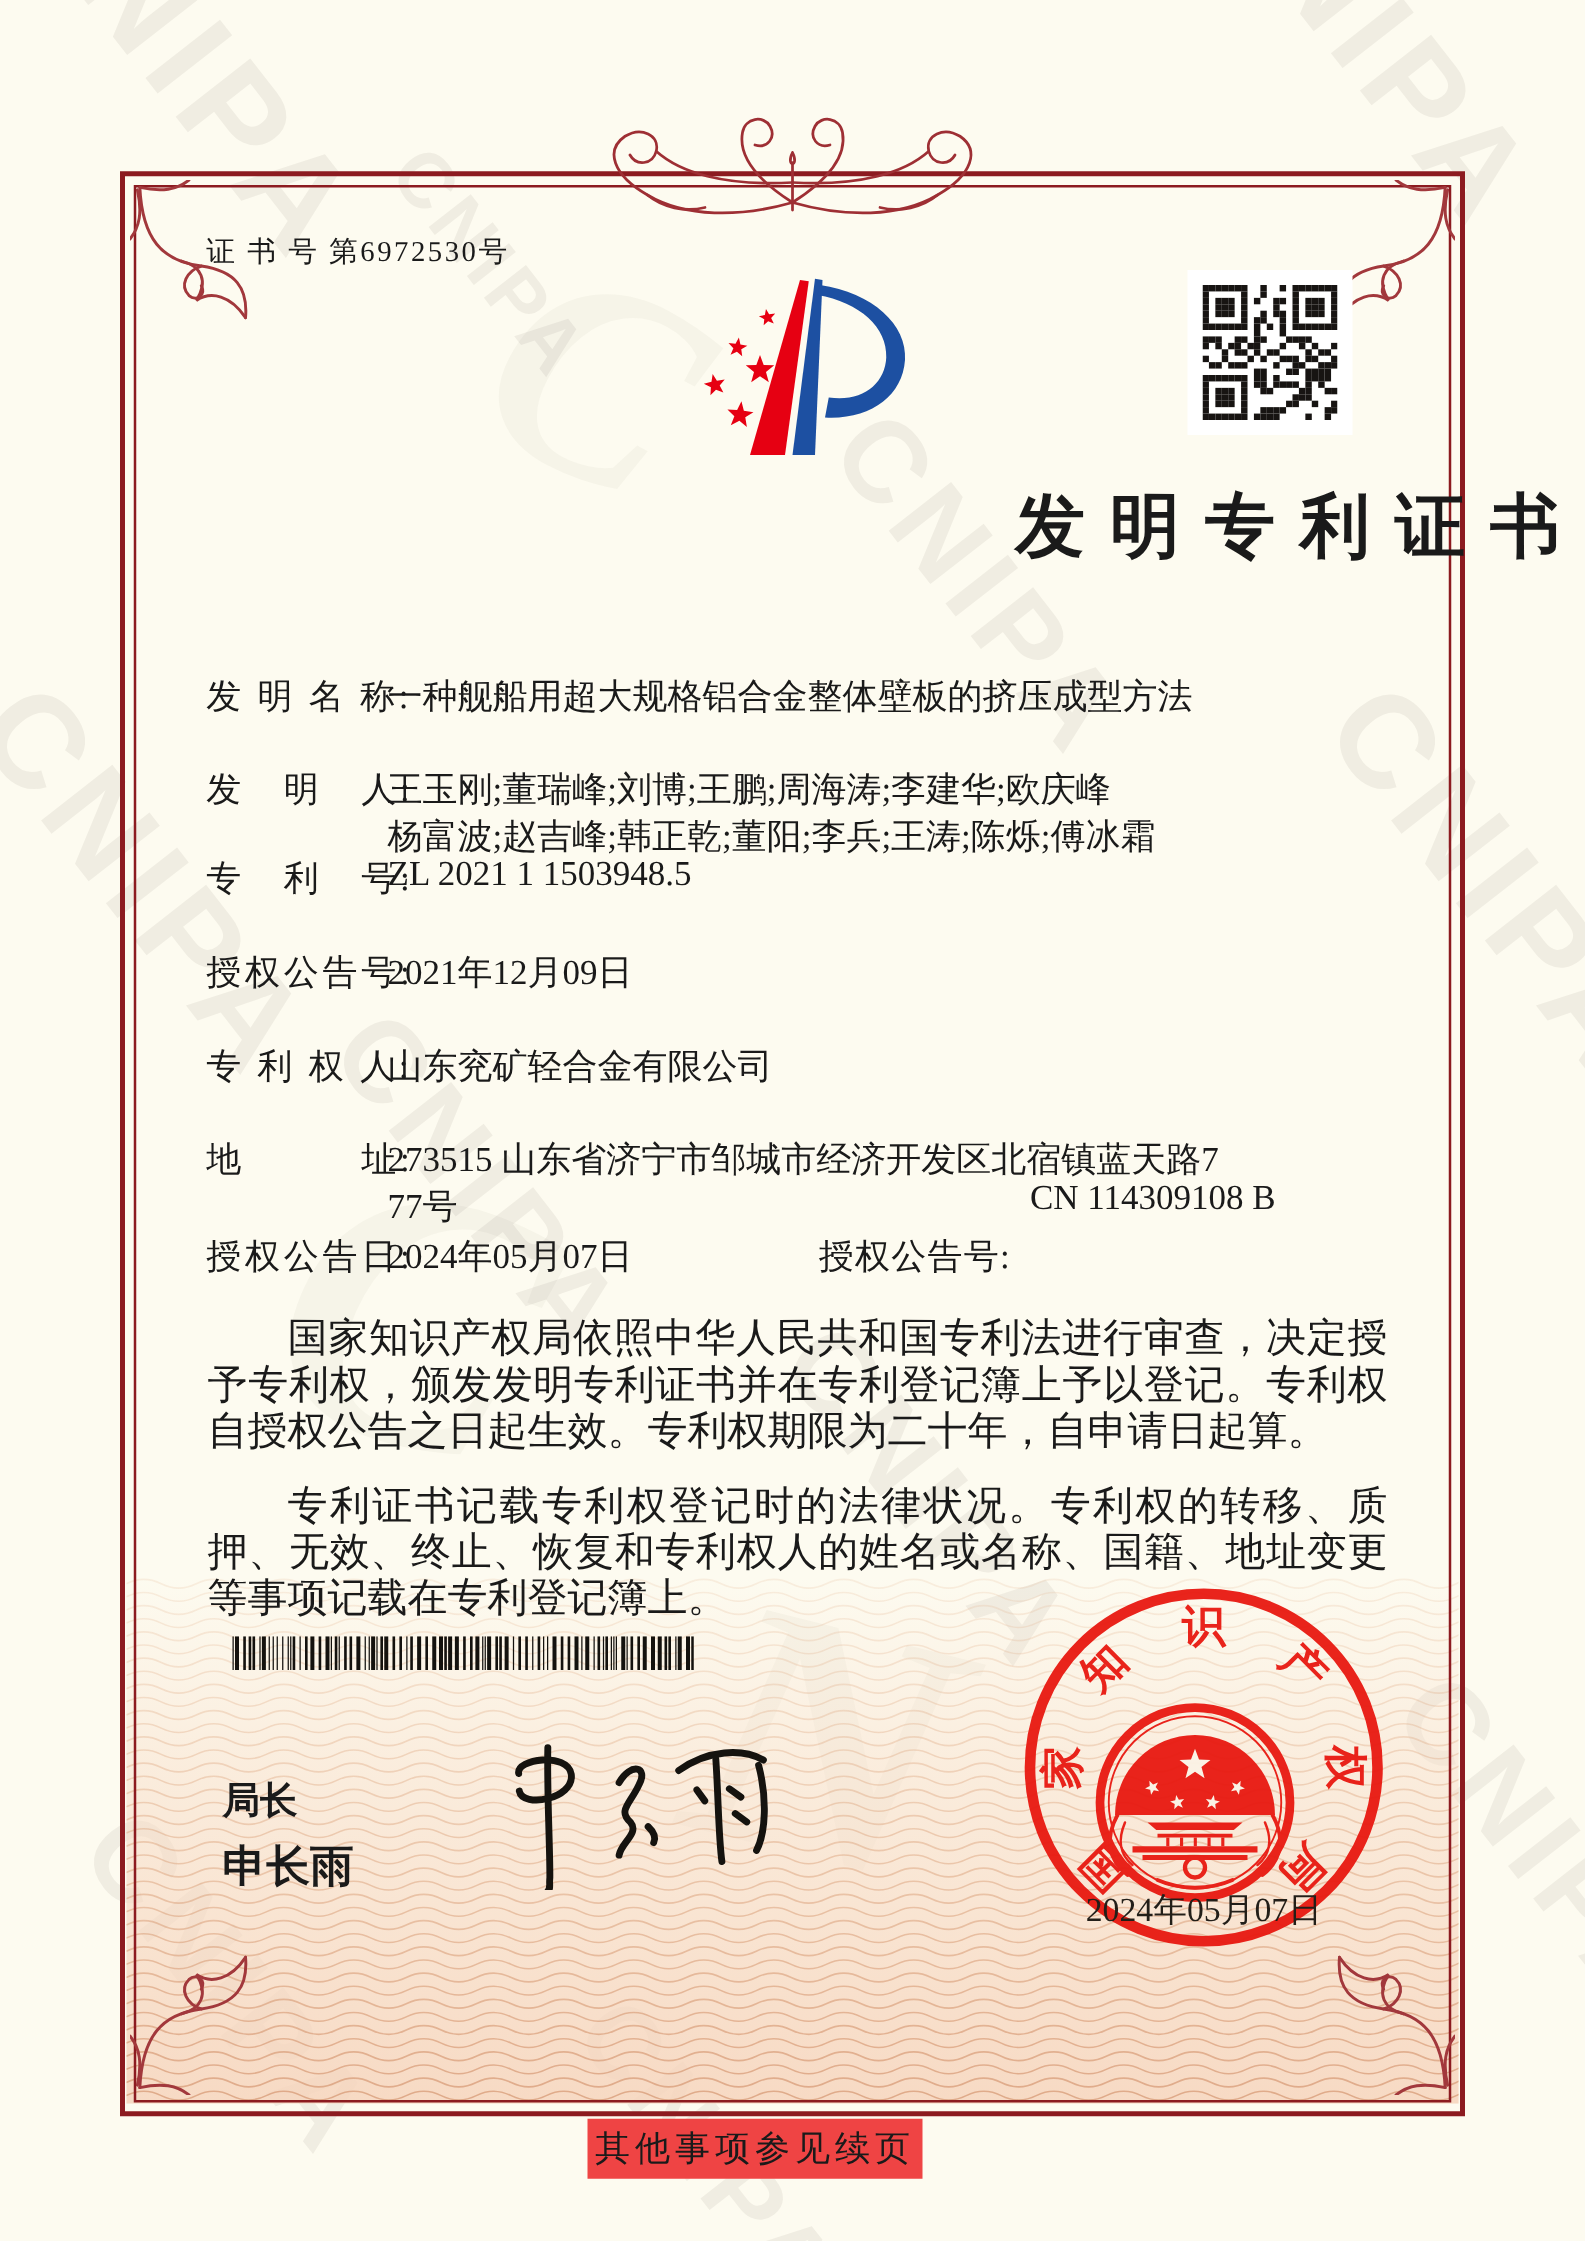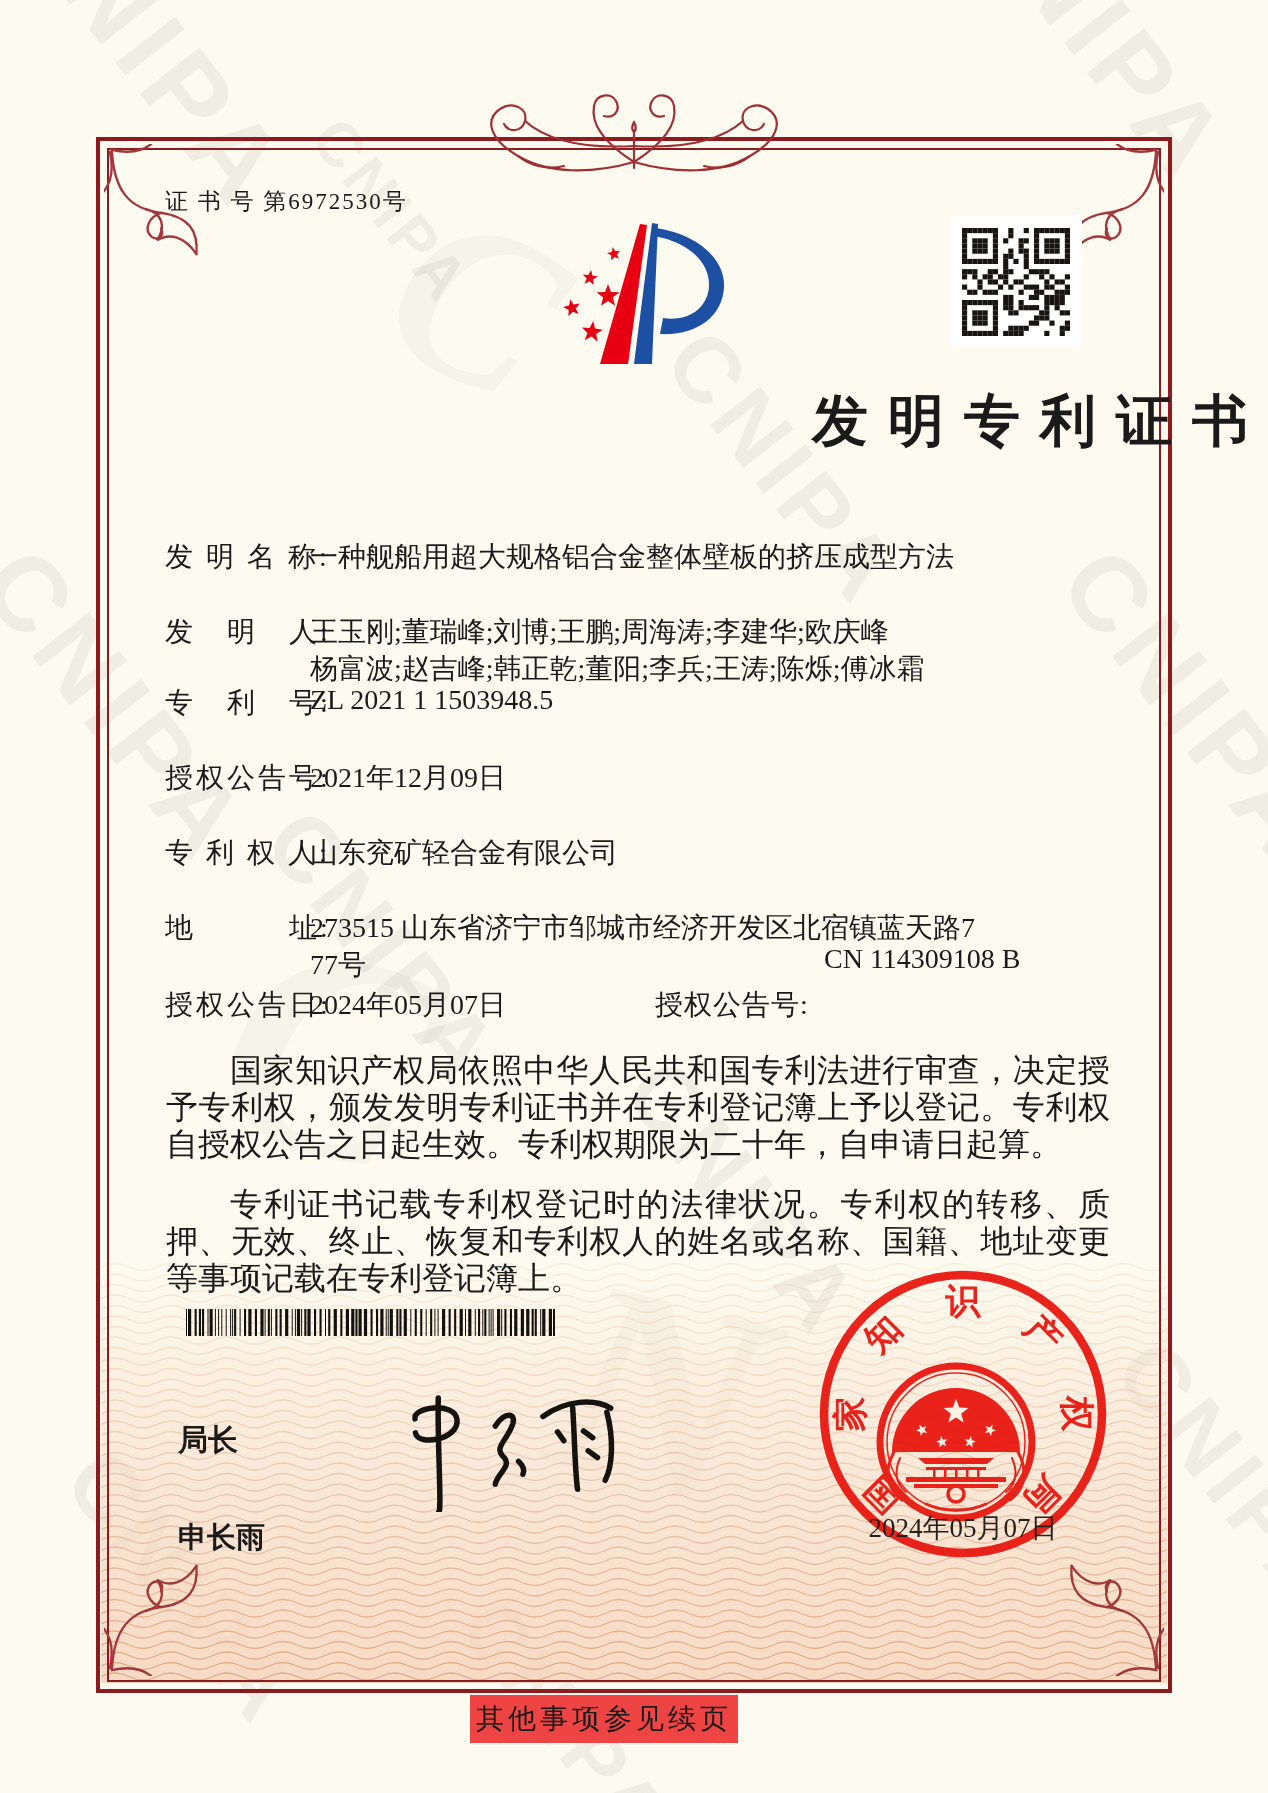--- a/index.html
+++ b/index.html
@@ -38,21 +38,21 @@
   .val2{position:absolute;left:813px;font-size:28px;white-space:pre;}
   
   .body-text{position:absolute;left:166px;top:1052px;width:944px;
     font-size:32px;line-height:37px;text-align:justify;}
   .body-text p{margin:0 0 23px 0;text-indent:2em;}
   
   .barcode{position:absolute;left:185px;top:1309px;}
   .sig-title{position:absolute;left:178px;top:1420px;
     font-family:"Liberation Sans","DejaVu Sans",sans-serif;font-weight:700;font-size:30px;}
   .sig-name{position:absolute;left:178px;top:1470px;
-    font-family:"Liberation Sans","DejaVu Sans",sans-serif;font-weight:700;font-size:29px;margin-top:48px;}
+    font-family:"Liberation Sans","DejaVu Sans",sans-serif;font-weight:700;font-size:35px;}
   .signature{position:absolute;left:378px;top:1382px;}
   .seal{position:absolute;left:813px;top:1264px;opacity:.94;}
   .page-info{position:absolute;left:0;right:0;top:1642px;text-align:center;font-size:20px;white-space:pre;}
   .cont-box{position:absolute;left:470px;top:1695px;width:268px;height:48px;background:#ef4444;
     display:flex;align-items:center;justify-content:center;}
   .cont-note{font-size:28px;letter-spacing:4px;white-space:pre;}
   
   .orn{position:absolute;pointer-events:none;}
 </style>
 </head>

